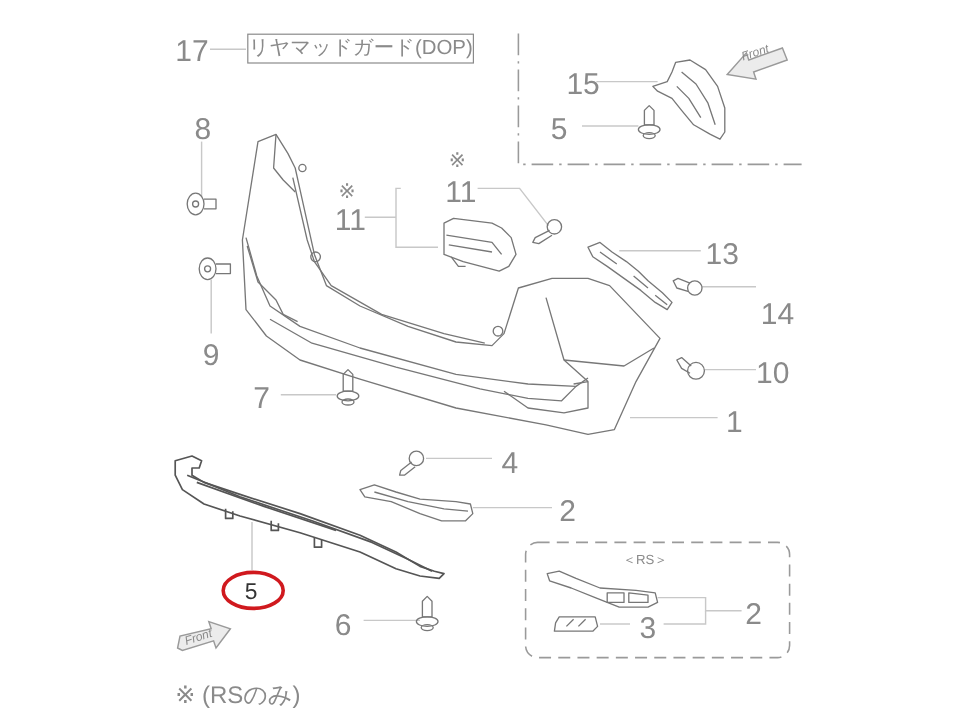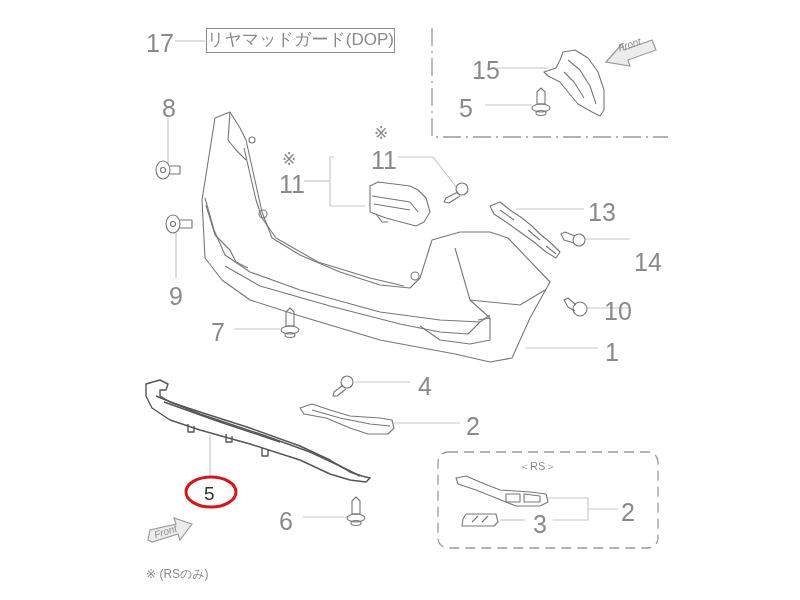--- a/index.html
+++ b/index.html
@@ -3,21 +3,21 @@
 <meta charset="utf-8">
 <style>
   html, body { margin:0; padding:0; background:#ffffff; }
   body { width:800px; height:600px; position:relative; overflow:hidden;
          font-family:"Liberation Sans", "DejaVu Sans", sans-serif; }
   #diagram { position:absolute; left:0; top:0; width:800px; height:600px; }
   .lbl { position:absolute; color:#8a8a8a; font-size:25px; line-height:1; white-space:nowrap; }
   .kome { position:absolute; color:#8a8a8a; font-size:17px; line-height:1; }
   .boxed { position:absolute; border:1.5px solid #8a8a8a; color:#8a8a8a; font-size:17px;
            padding:2px 0; line-height:1.1; white-space:nowrap; background:#fff; }
-  .note { position:absolute; color:#8a8a8a; font-size:12px; white-space:nowrap; }
+  .note { position:absolute; color:#8a8a8a; font-size:20px; white-space:nowrap; }
   .hl { position:absolute; color:#333; font-size:19px; }
   .part { fill:none; stroke:#777; stroke-width:1.1; stroke-linejoin:round; }
   .partd { fill:none; stroke:#555; stroke-width:1.4; stroke-linejoin:round; }
   .lead { fill:none; stroke:#c8c8c8; stroke-width:1.2; }
   .frame { fill:none; stroke:#9a9a9a; stroke-width:1.3; }
 </style>
 </head>
 <body>
 
 <svg id="diagram" viewBox="0 0 800 600" xmlns="http://www.w3.org/2000/svg">
@@ -161,21 +161,21 @@
 <div class="lbl" style="left:162px;top:96px;">8</div>
 <div class="lbl" style="left:169px;top:284px;">9</div>
 
 <div class="kome" style="left:374px;top:125px;">※</div>
 <div class="lbl" style="left:371px;top:148px;">11</div>
 <div class="kome" style="left:282px;top:151px;">※</div>
 <div class="lbl" style="left:279px;top:172px;">11</div>
 
 <div class="lbl" style="left:588px;top:200px;">13</div>
 <div class="lbl" style="left:634px;top:230px;margin-top:20px;">14</div>
-<div class="lbl" style="left:604px;top:299px;">10</div>
+<div class="lbl" style="left:630px;top:299px;">10</div>
 <div class="lbl" style="left:605px;top:340px;">1</div>
 <div class="lbl" style="left:211px;top:320px;">7</div>
 <div class="lbl" style="left:418px;top:374px;">4</div>
 <div class="lbl" style="left:466px;top:414px;">2</div>
 
 <div class="hl" style="left:204px;top:483px;">5</div>
 <div class="lbl" style="left:279px;top:509px;">6</div>
 
 <div class="note" style="left:519px;top:459px;font-size:11px;">＜RS＞</div>
 <div class="lbl" style="left:621px;top:500px;">2</div>

